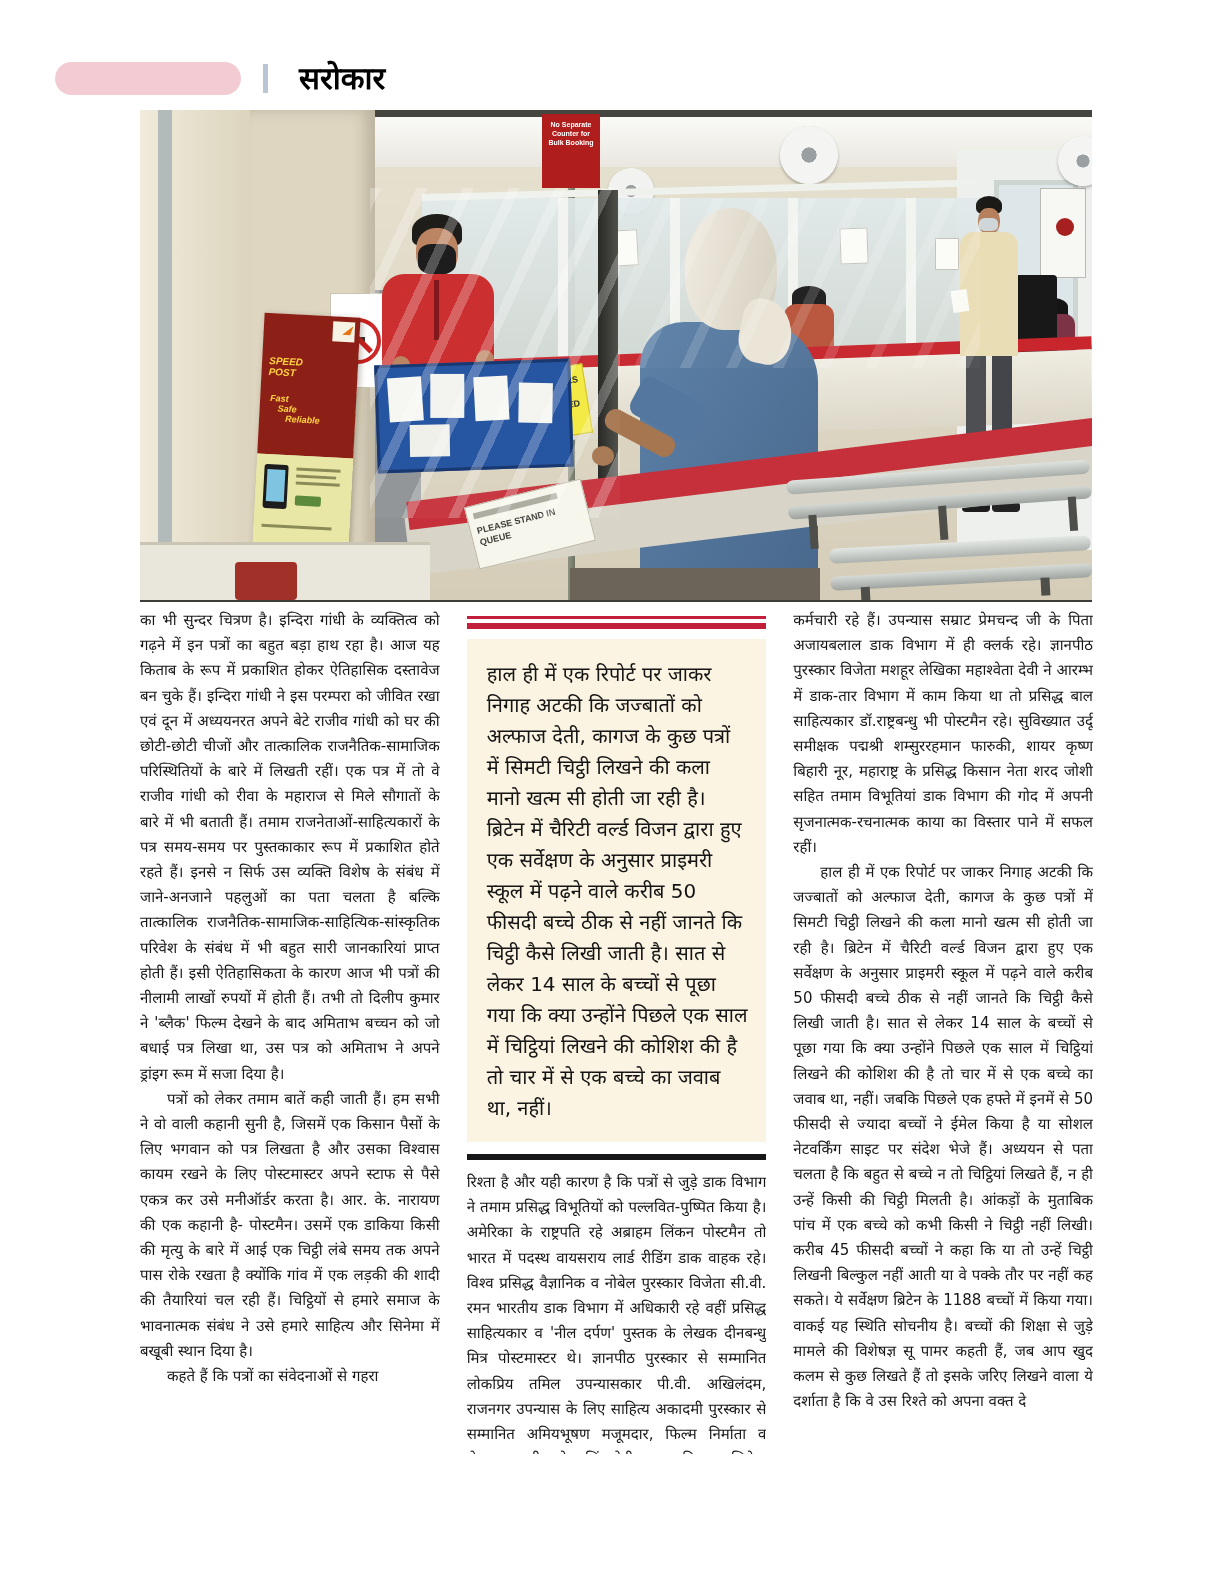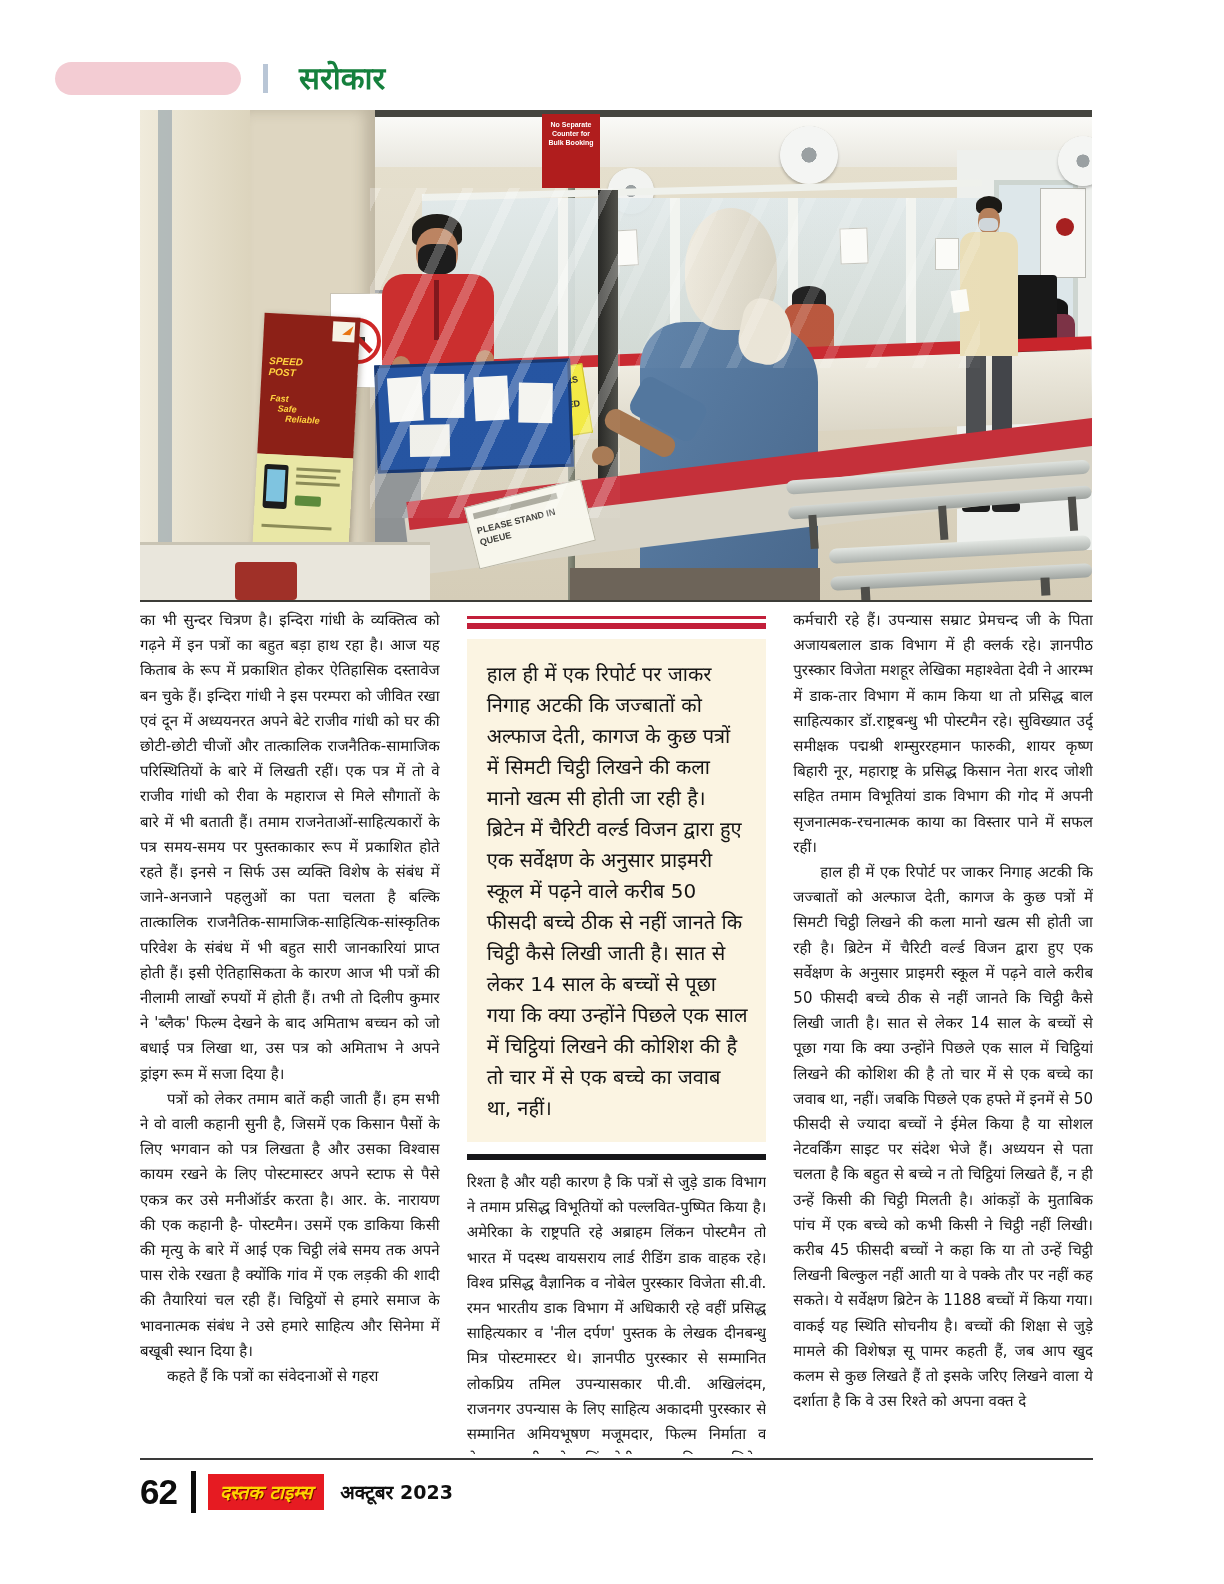--- a/index.html
+++ b/index.html
@@ -3,21 +3,21 @@
 <meta charset="utf-8">
 <style>
   html,body{margin:0;padding:0;background:#ffffff;}
   .page{position:relative;width:1224px;height:1584px;background:#ffffff;overflow:hidden;
         font-family:"DejaVu Sans",sans-serif;color:#1a1a1a;}
   .abs{position:absolute;}
 
   
   .hdr-pill{position:absolute;left:55px;top:62px;width:186px;height:33px;border-radius:17px;background:#f3ccd3;}
   .hdr-div{position:absolute;left:263px;top:64px;width:5px;height:29px;background:#b9c6d6;}
-  .hdr-title{position:absolute;left:299px;top:56px;font-size:31px;font-weight:bold;color:#15803d;}
+  .hdr-title{position:absolute;left:299px;top:56px;font-size:31px;font-weight:bold;color:#000000;}
 
   
   .photo{position:absolute;left:140px;top:110px;width:952px;height:490px;background:#d8d1c0;overflow:hidden;border-bottom:2px solid #3c3c38;}
   .glare{background:repeating-linear-gradient(115deg,rgba(255,255,255,.28) 0 10px,rgba(255,255,255,.04) 10px 42px);pointer-events:none;}
 
   
   .cols{position:absolute;left:140px;top:608px;width:953px;height:846px;display:flex;gap:27px;}
   .col{width:304px;height:846px;overflow:hidden;font-size:15px;line-height:25.2px;text-align:justify;color:#161616;}
   .col p{margin:0;}
   .col p.indent{text-indent:27px;}
@@ -215,20 +215,14 @@
       <p>रिश्ता है और यही कारण है कि पत्रों से जुड़े डाक विभाग ने तमाम प्रसिद्ध विभूतियों को पल्लवित-पुष्पित किया है। अमेरिका के राष्ट्रपति रहे अब्राहम लिंकन पोस्टमैन तो भारत में पदस्थ वायसराय लार्ड रीडिंग डाक वाहक रहे। विश्व प्रसिद्ध वैज्ञानिक व नोबेल पुरस्कार विजेता सी.वी. रमन भारतीय डाक विभाग में अधिकारी रहे वहीं प्रसिद्ध साहित्यकार व 'नील दर्पण' पुस्तक के लेखक दीनबन्धु मित्र पोस्टमास्टर थे। ज्ञानपीठ पुरस्कार से सम्मानित लोकप्रिय तमिल उपन्यासकार पी.वी. अखिलंदम, राजनगर उपन्यास के लिए साहित्य अकादमी पुरस्कार से सम्मानित अमियभूषण मजूमदार, फिल्म निर्माता व लेखक पद्मश्री राजेन्द्र सिंह बेदी, मशहूर फिल्म अभिनेता देवानन्द डाक</p>
     </div>
 
     <div class="col">
       <p>कर्मचारी रहे हैं। उपन्यास सम्राट प्रेमचन्द जी के पिता अजायबलाल डाक विभाग में ही क्लर्क रहे। ज्ञानपीठ पुरस्कार विजेता मशहूर लेखिका महाश्वेता देवी ने आरम्भ में डाक-तार विभाग में काम किया था तो प्रसिद्ध बाल साहित्यकार डॉ.राष्ट्रबन्धु भी पोस्टमैन रहे। सुविख्यात उर्दू समीक्षक पद्मश्री शम्सुररहमान फारुकी, शायर कृष्ण बिहारी नूर, महाराष्ट्र के प्रसिद्ध किसान नेता शरद जोशी सहित तमाम विभूतियां डाक विभाग की गोद में अपनी सृजनात्मक-रचनात्मक काया का विस्तार पाने में सफल रहीं।</p>
       <p class="indent">हाल ही में एक रिपोर्ट पर जाकर निगाह अटकी कि जज्बातों को अल्फाज देती, कागज के कुछ पत्रों में सिमटी चिट्ठी लिखने की कला मानो खत्म सी होती जा रही है। ब्रिटेन में चैरिटी वर्ल्ड विजन द्वारा हुए एक सर्वेक्षण के अनुसार प्राइमरी स्कूल में पढ़ने वाले करीब 50 फीसदी बच्चे ठीक से नहीं जानते कि चिट्ठी कैसे लिखी जाती है। सात से लेकर 14 साल के बच्चों से पूछा गया कि क्या उन्होंने पिछले एक साल में चिट्ठियां लिखने की कोशिश की है तो चार में से एक बच्चे का जवाब था, नहीं। जबकि पिछले एक हफ्ते में इनमें से 50 फीसदी से ज्यादा बच्चों ने ईमेल किया है या सोशल नेटवर्किंग साइट पर संदेश भेजे हैं। अध्ययन से पता चलता है कि बहुत से बच्चे न तो चिट्ठियां लिखते हैं, न ही उन्हें किसी की चिट्ठी मिलती है। आंकड़ों के मुताबिक पांच में एक बच्चे को कभी किसी ने चिट्ठी नहीं लिखी। करीब 45 फीसदी बच्चों ने कहा कि या तो उन्हें चिट्ठी लिखनी बिल्कुल नहीं आती या वे पक्के तौर पर नहीं कह सकते। ये सर्वेक्षण ब्रिटेन के 1188 बच्चों में किया गया। वाकई यह स्थिति सोचनीय है। बच्चों की शिक्षा से जुड़े मामले की विशेषज्ञ सू पामर कहती हैं, जब आप खुद कलम से कुछ लिखते हैं तो इसके जरिए लिखने वाला ये दर्शाता है कि वे उस रिश्ते को अपना वक्त दे</p>
     </div>
 
   </div>
 
-  <div class="footer">
-    <span class="pgnum">62</span>
-    <span class="foot-bar"></span>
-    <span class="foot-logo">दस्तक टाइम्स</span>
-    <span class="foot-date">अक्टूबर 2023</span>
-  </div>
 
 </div>
 
 </body></html>

